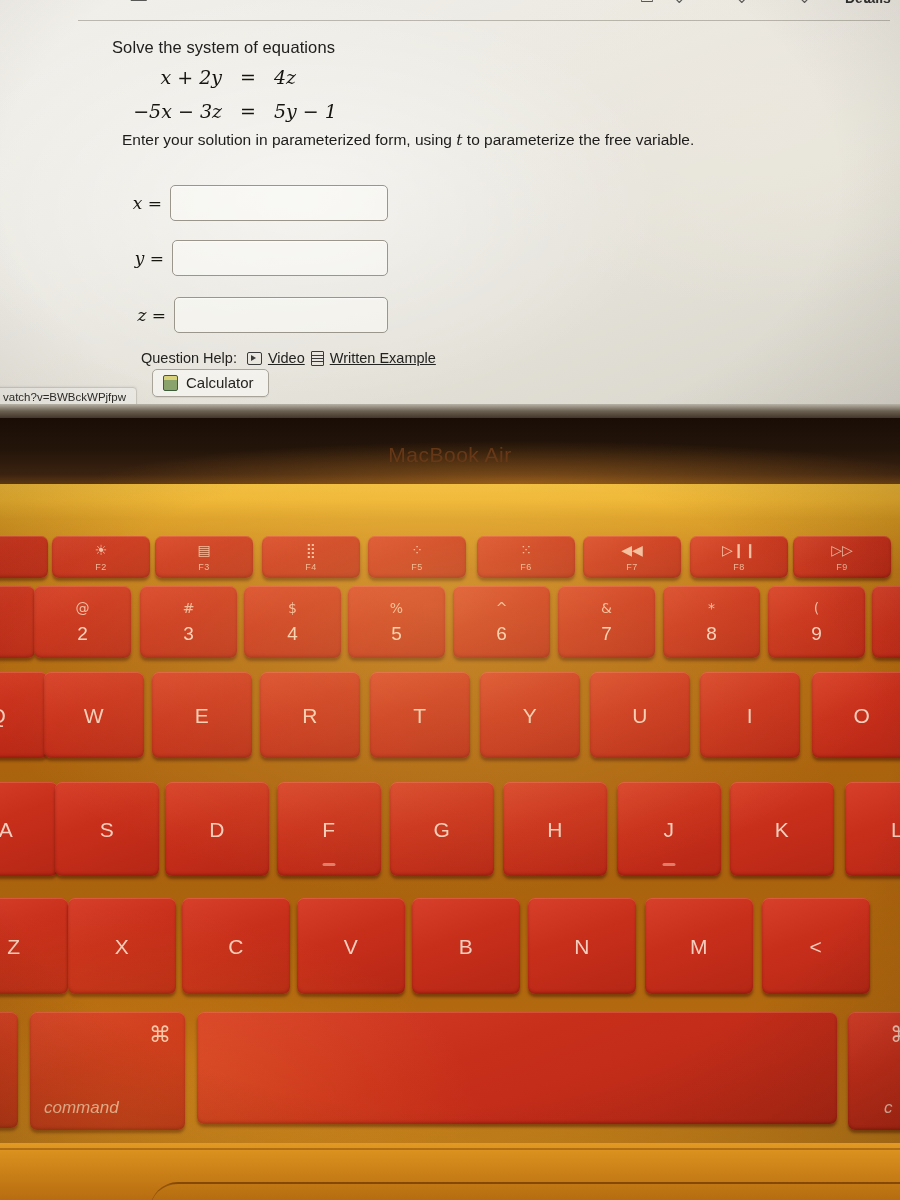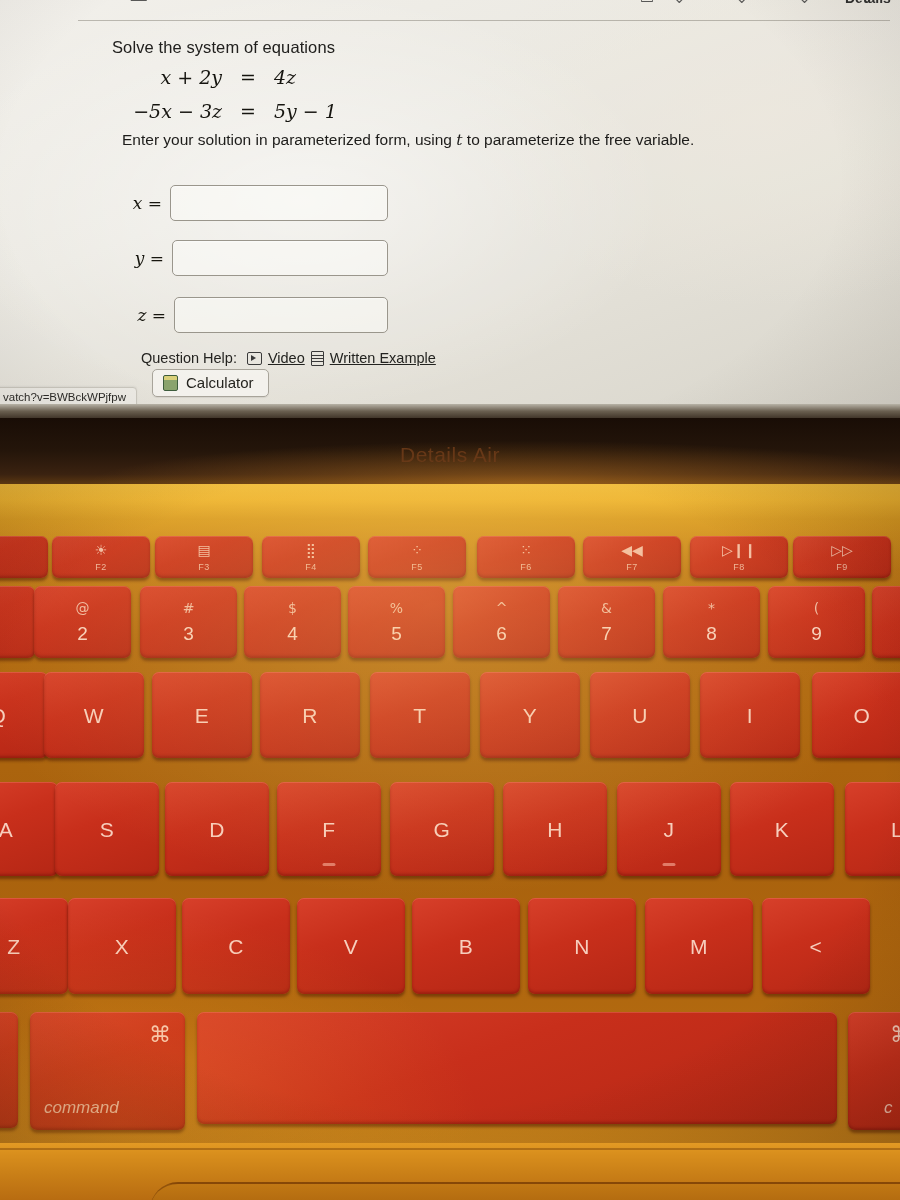--- a/index.html
+++ b/index.html
@@ -192,21 +192,21 @@
 
       <div class="statusurl">vatch?v=BWBckWPjfpw</div>
     </div>
     <div class="screen-vign"></div>
   </div>
   <div class="bezel"></div>
 
   <div class="hinge">
     <div class="hinge-glow"></div>
   </div>
-  <div class="macbook-air">Details Air</div>
+  <div class="macbook-air">MacBook Air</div>
 
   <div class="deck">
     <div class="deck-top-band"></div>
 
     <div class="krow" id="row-fn">
         <div class="key fn" style="left: -50px; top: 52px; width: 98px; height: 42px;">
           <span class="fglyph"></span>
           <span class="fname"></span>
         </div>
         <div class="key fn" style="left: 52px; top: 52px; width: 98px; height: 42px;">

